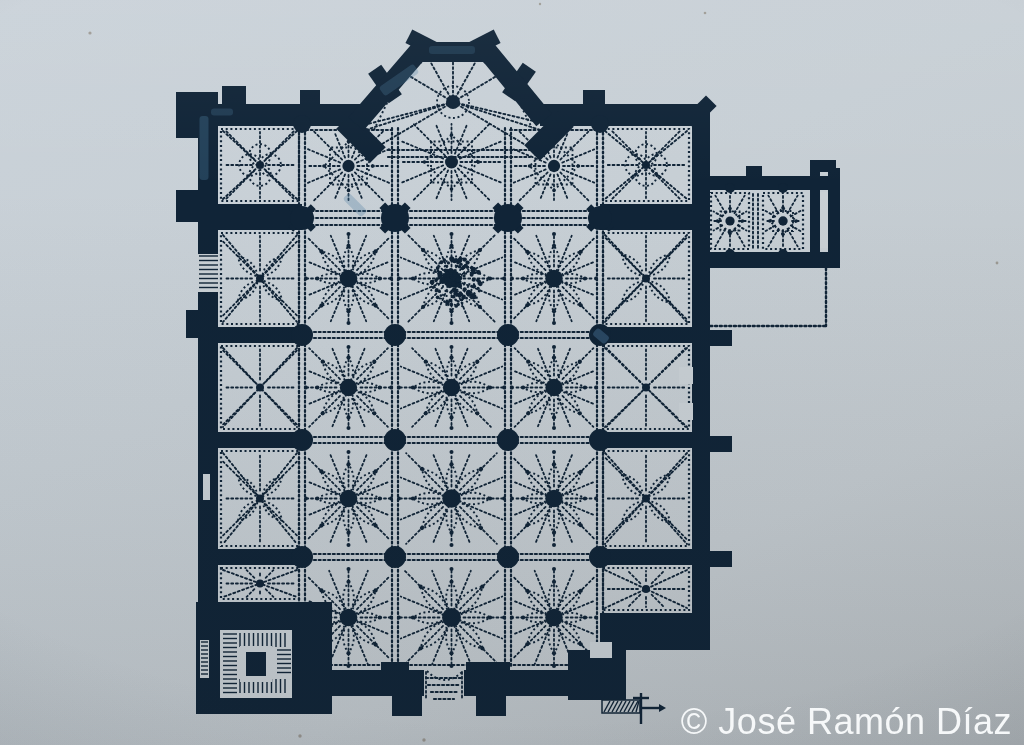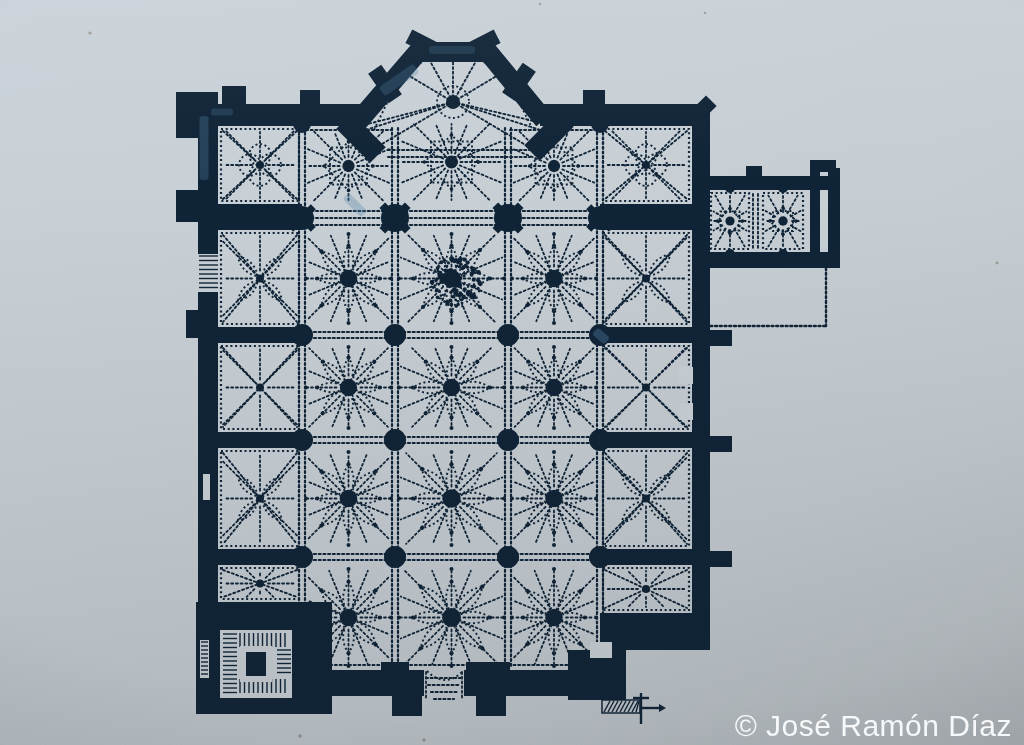--- a/index.html
+++ b/index.html
@@ -4,21 +4,21 @@
 <style>
   html,body{margin:0;padding:0;background:#888;}
   .photo{position:relative;width:1024px;height:745px;overflow:hidden;
     background:linear-gradient(155deg,#cad2d9 0%,#c7cfd5 40%,#c3cacf 72%,#b6bcc0 100%);
     font-family:"Liberation Sans",sans-serif;}
   .photo svg{position:absolute;left:0;top:0;}
   .vignette{position:absolute;left:0;top:0;right:0;bottom:0;pointer-events:none;
     background:
       radial-gradient(130% 100% at 50% 42%, rgba(0,0,0,0) 55%, rgba(35,45,55,0.10) 78%, rgba(30,38,46,0.30) 100%),
       linear-gradient(to bottom, rgba(255,255,255,0.05) 0%, rgba(0,0,0,0) 25%, rgba(25,30,35,0.10) 100%);}
-  .watermark{position:absolute;right:12px;bottom:2px;font-size:30px;font-weight:400;
+  .watermark{position:absolute;right:12px;bottom:2px;font-size:36px;font-weight:400;
     letter-spacing:0.5px;white-space:nowrap;text-align:right;}
 </style>
 </head>
 <body>
 
 <div class="photo">
   <svg id="plan" viewBox="0 0 1024 745" width="1024" height="745">
       <g>
         <path d="M221,129H299V201H221Z" fill="none" stroke="#102437" stroke-width="2.2" stroke-dasharray="2 2.7"></path>
         <line x1="223" y1="131" x2="297" y2="199" stroke="#102437" stroke-width="1.9" stroke-dasharray="2 2.7" stroke-linecap="round"></line>

